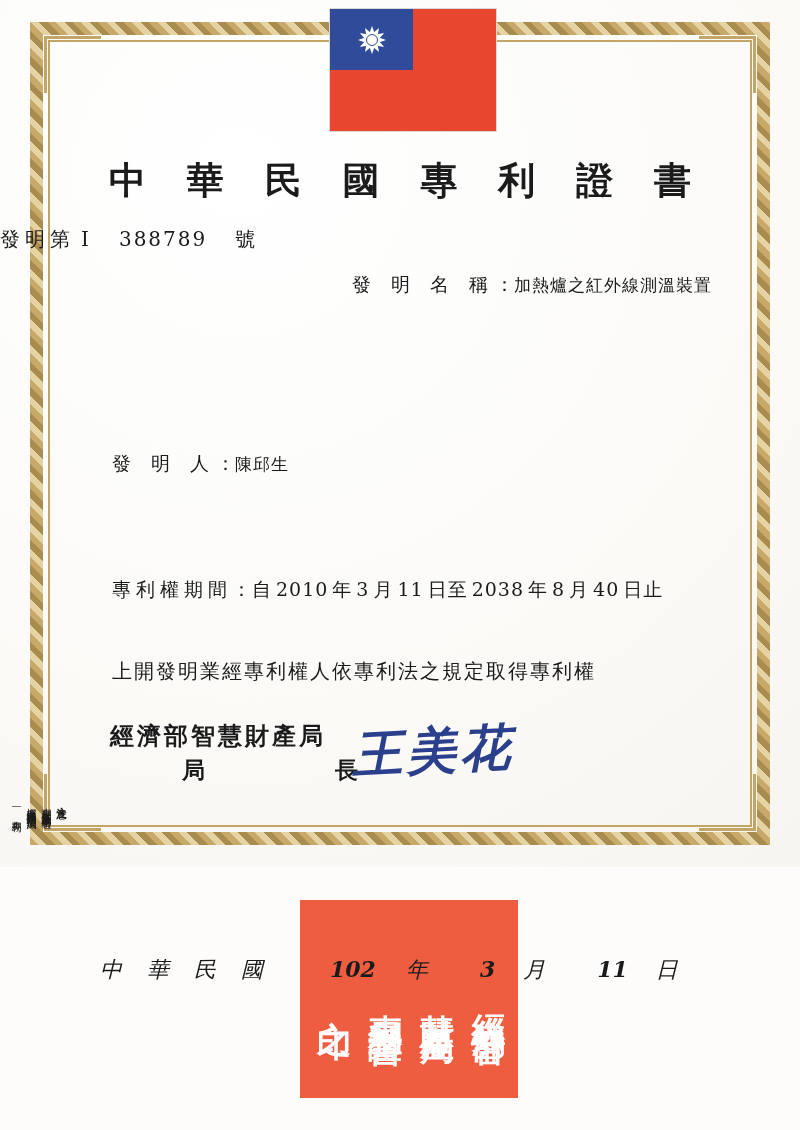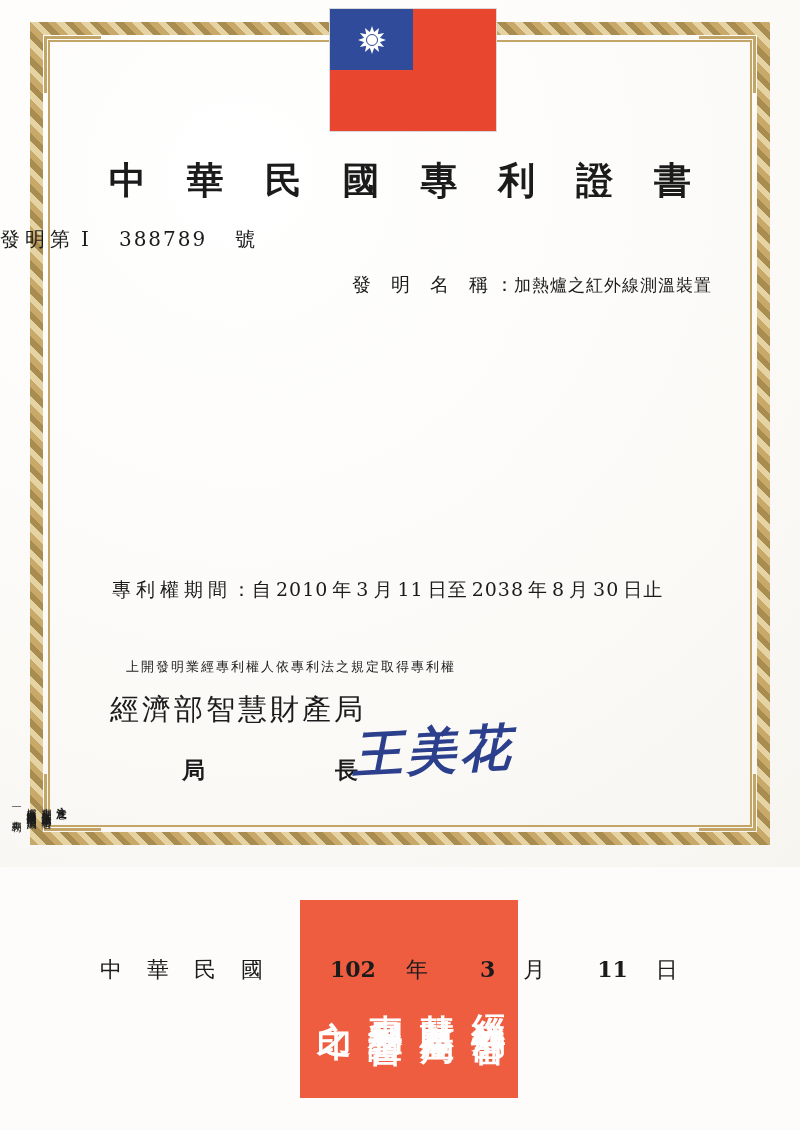--- a/index.html
+++ b/index.html
@@ -145,31 +145,30 @@
     color: #1b1b1b;
     letter-spacing: 1px;
   }
   #row-term .spaced { letter-spacing: 5px; }
   #row-term .dnum { margin: 0 4px; }
 
   #row-statement {
     position: absolute;
     left: 112px; top: 658px;
     width: 640px;
-    font-size: 13px;
+    font-size: 20px;
     letter-spacing: 2px;
     color: #1b1b1b;
-    margin-left: 14px;
   }
 
   #office-name {
     position: absolute;
-    left: 110px; top: 690px;
-    font-size: 29px;
-    font-weight: normal;
+    left: 110px; top: 720px;
+    font-size: 24px;
+    font-weight: bold;
     letter-spacing: 3px;
     color: #1b1b1b;
   }
   #director-label {
     position: absolute;
     left: 182px; top: 755px;
     font-size: 23px;
     font-weight: bold;
     letter-spacing: 28px;
     color: #1b1b1b;
@@ -234,20 +233,21 @@
 
   
   #date-line {
     position: absolute;
     left: 100px; top: 955px;
     width: 600px;
     font-size: 22px;
     color: #1b1b1b;
     display: flex;
     align-items: baseline;
+    font-style: italic;
   }
   #date-line .era { letter-spacing: 9px; }
   #date-line .num { font-weight: bold; }
   #date-line .gap-a { width: 58px; }
   #date-line .gap-b { width: 30px; }
   #date-line .gap-c { width: 52px; }
   #date-line .gap-d { width: 28px; }
   #date-line .gap-e { width: 52px; }
   #date-line .gap-f { width: 28px; }
 </style>
@@ -286,23 +286,26 @@
 
   <div id="patent-number-line" class="cjk">
     <span class="label">發明第</span><span class="kind">I</span><span class="num">388789</span><span class="unit">號</span>
   </div>
 
   <div class="field-row cjk" id="row-title">
     <span class="fname">發 明 名 稱</span><span>：</span><span class="fvalue">加熱爐之紅外線測溫裝置</span>
   </div>
 
 
+  <div class="field-row cjk" id="row-inventor">
+    <span class="fname">發  明  人</span><span>：</span><span class="fvalue">陳邱生</span>
+  </div>
 
   <div id="row-term" class="cjk">
-    <span class="spaced">專利權期間</span><span>：</span><span>自</span><span class="dnum">2010</span><span>年</span><span class="dnum">3</span><span>月</span><span class="dnum">11</span><span>日</span><span>至</span><span class="dnum">2038</span><span>年</span><span class="dnum">8</span><span>月</span><span class="dnum">30</span><span>日</span><span>止</span>
+    <span class="spaced">專利權期間</span><span>：</span><span>自</span><span class="dnum">2010</span><span>年</span><span class="dnum">3</span><span>月</span><span class="dnum">11</span><span>日</span><span>至</span><span class="dnum">2038</span><span>年</span><span class="dnum">8</span><span>月</span><span class="dnum">40</span><span>日</span><span>止</span>
   </div>
 
   <div id="row-statement" class="cjk">上開發明業經專利權人依專利法之規定取得專利權</div>
 
   <div id="office-name" class="cjk">經濟部智慧財產局</div>
   <div id="director-label" class="cjk">局　　長</div>
   <div id="signature" class="cjk">王美花</div>
 
   <div id="side-note" class="cjk">
     <span class="vcol head">注意：</span>

